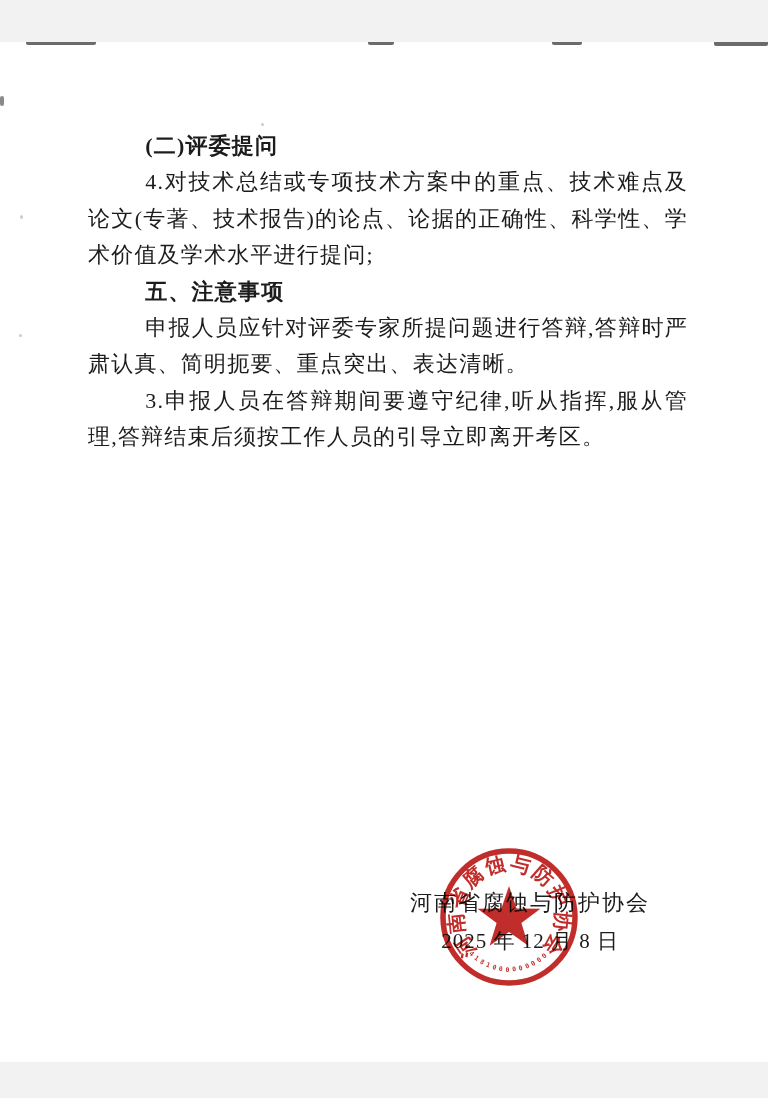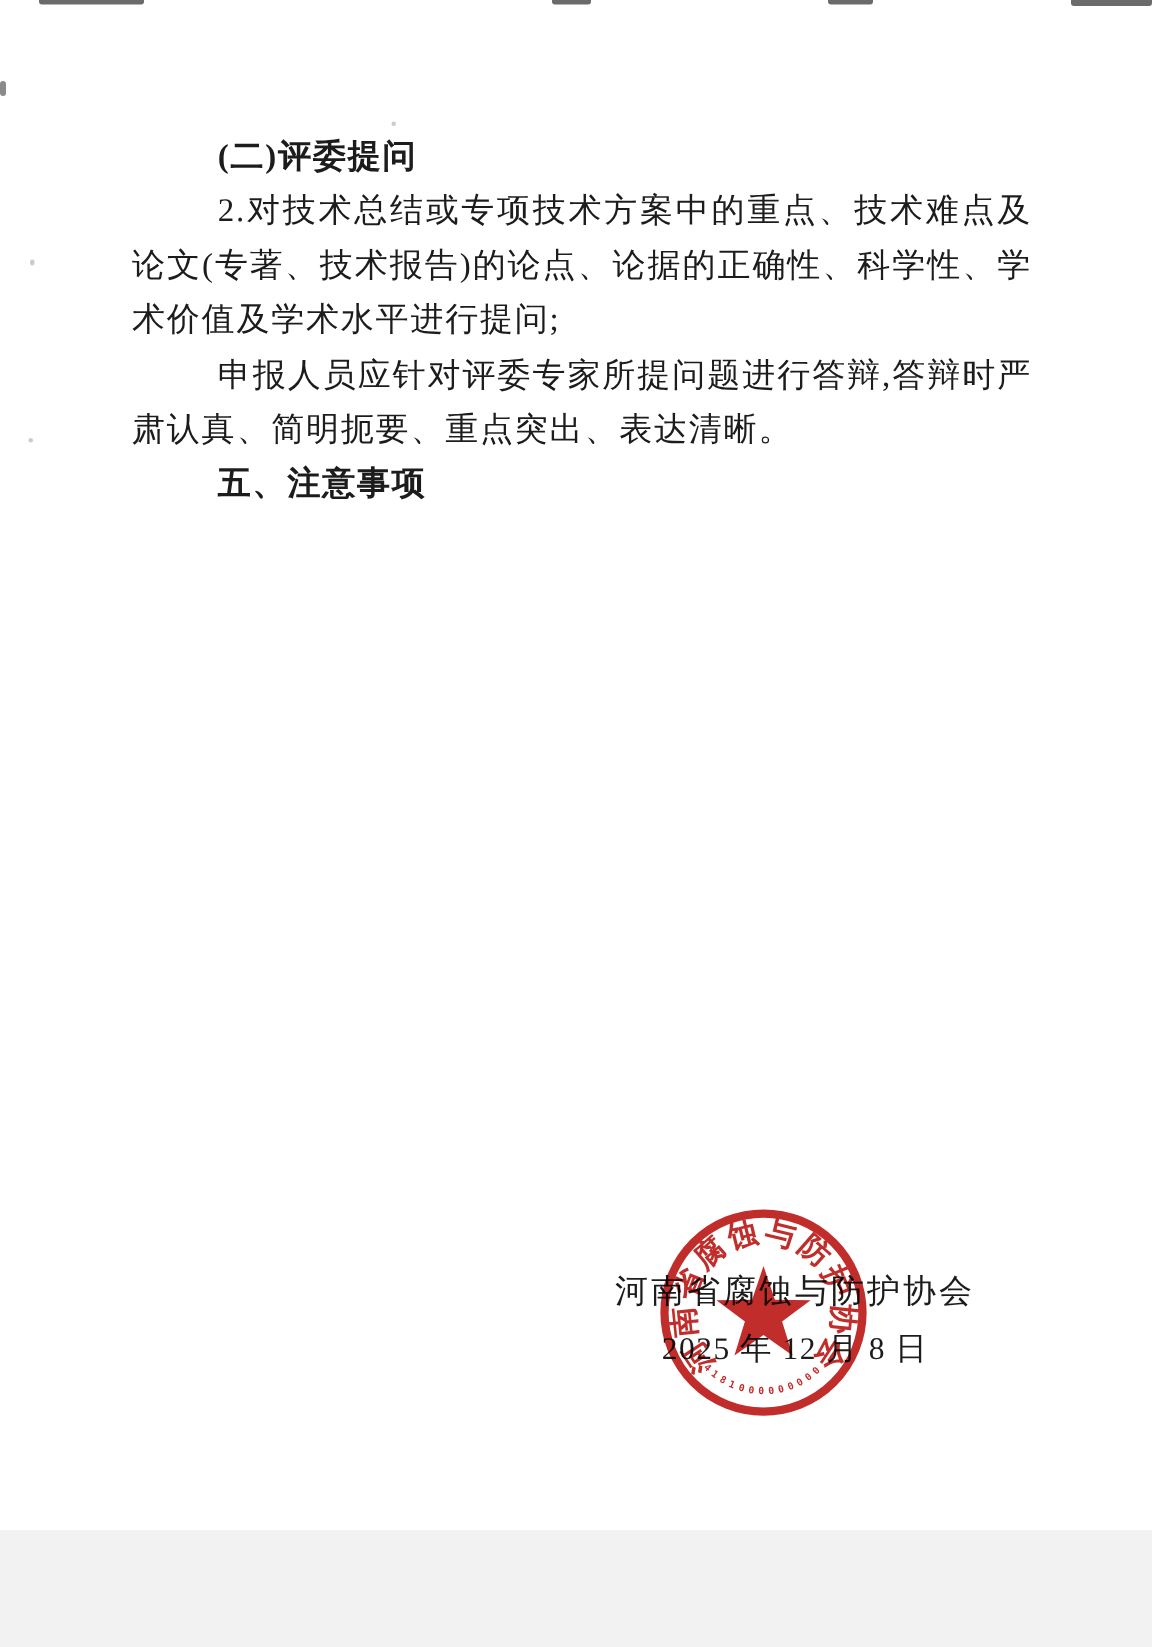--- a/index.html
+++ b/index.html
@@ -7,20 +7,21 @@
     width: 768px; height: 1098px;
     background: #f2f2f2;
     font-family: "Liberation Serif", serif;
   }
   .page {
     position: relative;
     width: 768px; height: 1020px;
     background: #ffffff;
     overflow: hidden;
     color: #1c1c1c;
+    margin-top: 42px;
   }
   
   .speck { position: absolute; background: #2a2a2a; border-radius: 2px; }
   .edge-smudge { position: absolute; top: 0; height: 3px; background: #3a3a3a; opacity: .75; border-radius: 0 0 2px 2px; }
   .soft-dot { position: absolute; background: #9a9a9a; opacity: .5; border-radius: 50%; }
 
   .body-text {
     position: absolute;
     left: 88px; top: 86px;
     width: 600px;
@@ -88,23 +89,24 @@
   <div class="edge-smudge" style="left:368px; width:26px;"></div>
   <div class="edge-smudge" style="left:552px; width:30px;"></div>
   <div class="edge-smudge" style="left:714px; width:54px; height:4px;"></div>
   <div class="speck" style="left:0; top:54px;  width:4px; height:10px; opacity:.55;"></div>
   <div class="soft-dot" style="left:261px; top:81px; width:3px; height:3px;"></div>
   <div class="soft-dot" style="left:20px;  top:173px; width:3px; height:4px;"></div>
   <div class="soft-dot" style="left:19px;  top:292px; width:3px; height:3px;"></div>
 
   <div class="body-text">
     <p class="para subheading">(二)评委提问</p>
-    <p class="para">2.对技术总结或专项技术方案中的重点、技术难点及论文(专著、技术报告)的论点、论据的正确性、科学性、学术价值及学术水平进行提问;</p>
+    <p class="para">4.对技术总结或专项技术方案中的重点、技术难点及论文(专著、技术报告)的论点、论据的正确性、科学性、学术价值及学术水平进行提问;</p>
+    <p class="para heading-bold">五、注意事项</p>
     <p class="para">申报人员应针对评委专家所提问题进行答辩,答辩时严肃认真、简明扼要、重点突出、表达清晰。</p>
-    <p class="para heading-bold">五、注意事项</p>
+    <p class="para">3.申报人员在答辩期间要遵守纪律,听从指挥,服从管理,答辩结束后须按工作人员的引导立即离开考区。</p>
   </div>
 
   <div class="signature">
     <div class="org">河南省腐蚀与防护协会</div>
     <div class="date">2025 年 12 月 8 日</div>
   </div>
 
   <svg class="seal" viewBox="0 0 222 222">
     <defs>
       <path id="sealTextArc" d="M 76.5 141.9 A 46.5 46.5 0 1 1 145.5 141.9" fill="none"></path>

